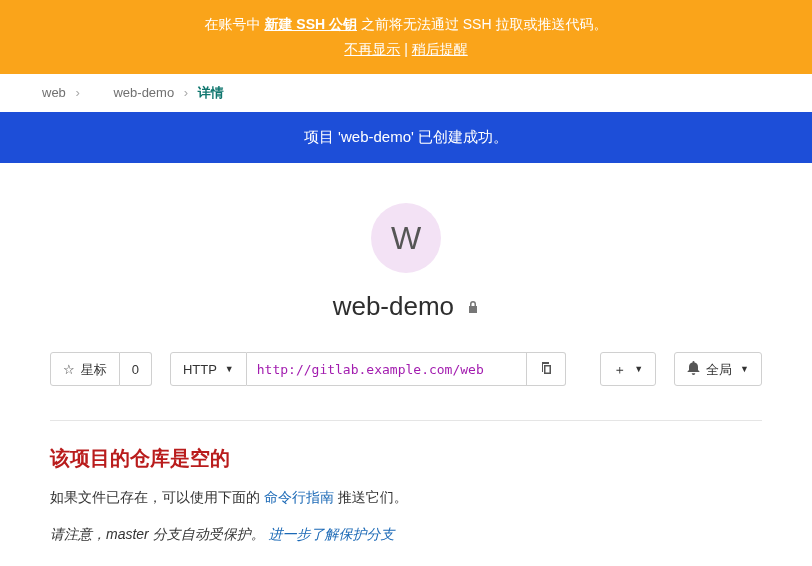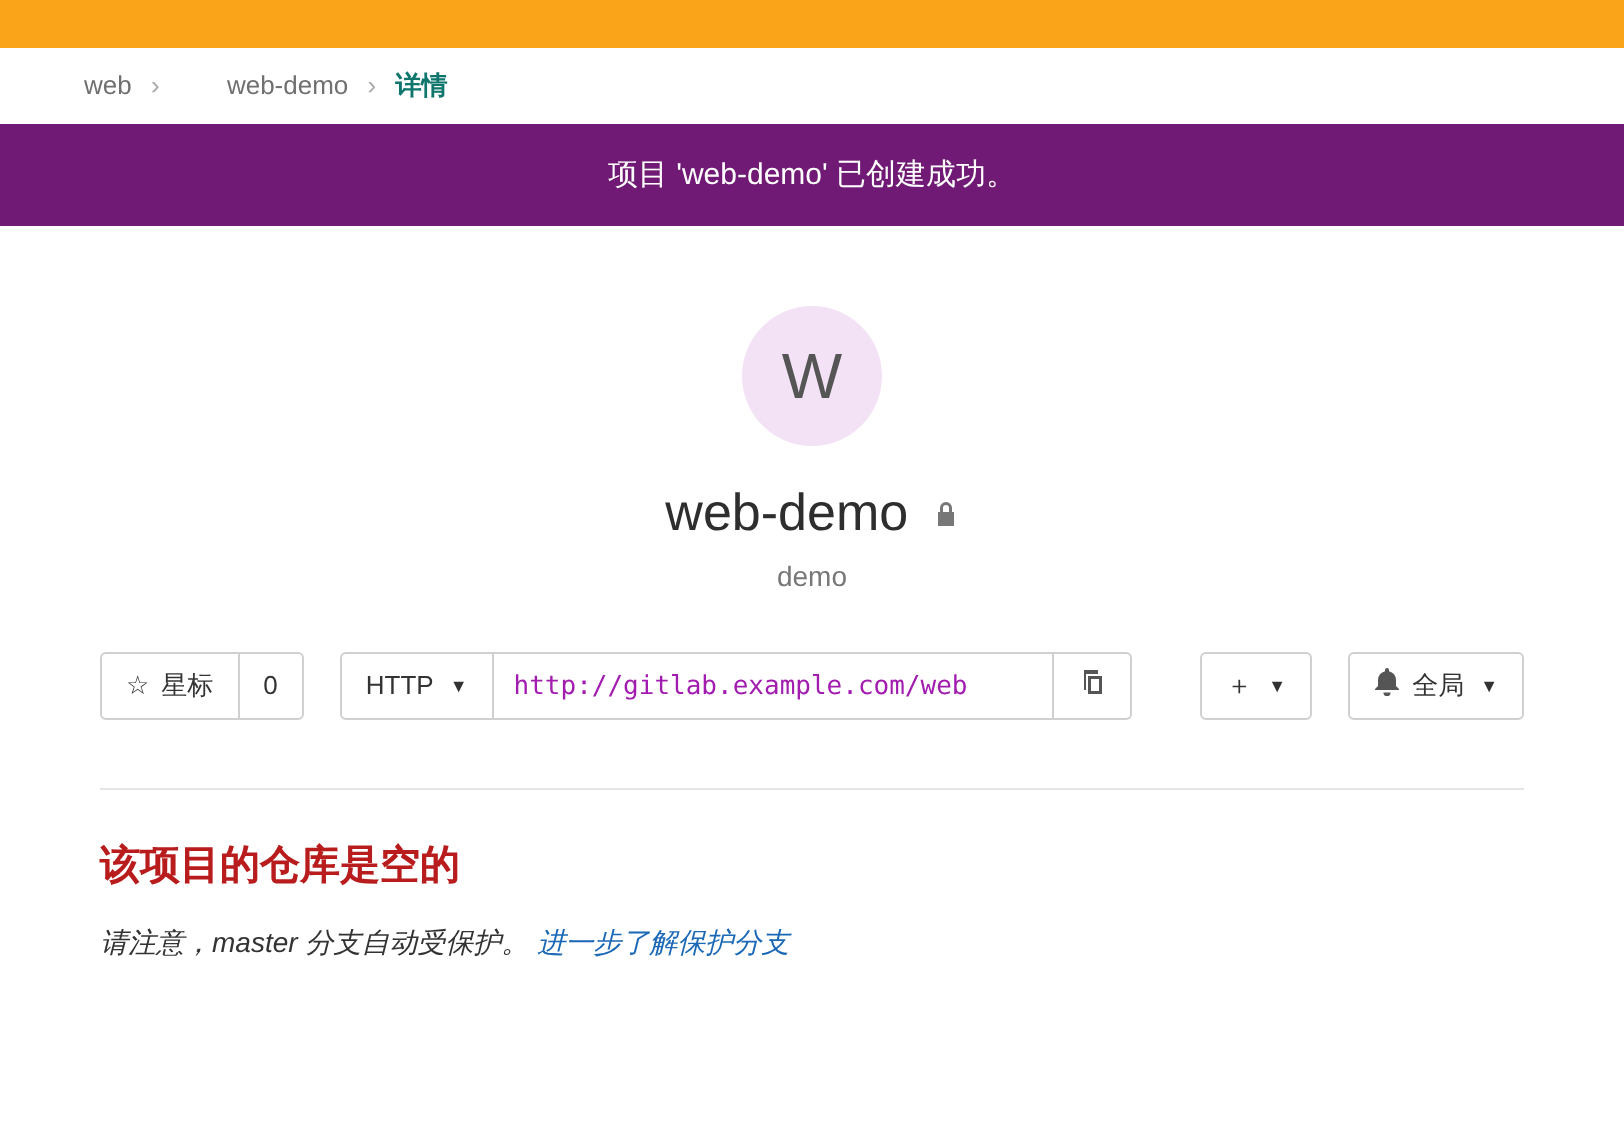--- a/index.html
+++ b/index.html
@@ -7,21 +7,21 @@
 
   .ssh-banner { background: #faa41a; color: #fff; text-align: center; padding: 12px 10px; line-height: 1.8; }
   .ssh-banner .bold-link { font-weight: bold; text-decoration: underline; color: #fff; cursor: pointer; }
   .ssh-banner .sub-link { text-decoration: underline; color: #fff; cursor: pointer; }
 
   .breadcrumb { padding: 10px 18px; font-size: 13px; color: #707070; }
   .breadcrumb .crumb { cursor: pointer; margin-left: 24px; }
   .breadcrumb .sep { margin: 0 6px; color: #aaa; }
   .breadcrumb .current { color: #0f766e; font-weight: 600; }
 
-  .flash-success { background: #701a75; color: #fff; text-align: center; padding: 16px 10px; font-size: 15px; }
+  .flash-success { background: #1d4ed8; color: #fff; text-align: center; padding: 16px 10px; font-size: 15px; }
 
   .project-header { text-align: center; padding: 40px 20px 20px; }
   .avatar { width: 70px; height: 70px; border-radius: 50%; background: #f3e2f5; display: inline-flex; align-items: center; justify-content: center; font-size: 32px; color: #555; }
   .proj-name { margin-top: 18px; font-size: 26px; font-weight: 400; color: #2e2e2e; }
   .priv-icon { font-size: 14px; margin-left: 6px; color: #777; vertical-align: middle; }
   .proj-desc { margin-top: 8px; color: #777; font-size: 14px; }
 
   .actions-row { display: flex; align-items: center; gap: 0; padding: 10px 50px 24px; }
   .btn { border: 1px solid #d0d0d0; background: #fff; padding: 7px 12px; font-size: 13px; color: #333; display: inline-flex; align-items: center; gap: 6px; cursor: pointer; line-height: 1.2; height: 34px; }
   .btn.first { border-radius: 3px 0 0 3px; }
@@ -36,20 +36,28 @@
   .empty-section hr { border: none; border-top: 1px solid #e5e5e5; margin-bottom: 24px; }
   .empty-section h3 { font-size: 20px; font-weight: 700; color: #b91c1c; margin-bottom: 14px; }
   .empty-section p { font-size: 14px; color: #333; margin-bottom: 14px; line-height: 1.6; }
   .empty-section .note { font-style: italic; }
   .empty-section .link { color: #1b69b6; cursor: pointer; }
 </style>
 </head>
 <body>
 
 <div class="ssh-banner">
+  <div>
+    <span>在账号中</span>
+    <span class="bold-link">新建 SSH 公钥</span>
+    <span>之前将无法通过 SSH 拉取或推送代码。</span>
+  </div>
+  <div>
+    <span class="sub-link">不再显示</span><span> | </span><span class="sub-link">稍后提醒</span>
+  </div>
 </div>
 
 <div class="breadcrumb">
   <span class="crumb">web</span>
   <span class="sep">›</span>
   <span class="crumb">web-demo</span>
   <span class="sep">›</span>
   <span class="current">详情</span>
 </div>
 
@@ -62,21 +70,20 @@
     <span>W</span>
   </div>
   <div class="proj-name">
     <span>web-demo</span>
     <span class="priv-icon">
       <svg width="12" height="14" viewBox="0 0 12 14">
           <path fill="#777" d="M9 6V4a3 3 0 0 0-6 0v2H2v7h8V6H9zM4.5 4a1.5 1.5 0 1 1 3 0v2h-3V4z"></path>
         </svg>
     </span>
   </div>
-  <div class="proj-desc">demo</div>
 </div>
 
 <div class="actions-row">
   <button class="btn first">
     <span>☆</span>
     <span>星标</span>
   </button>
   <button class="btn last">
     <span>0</span>
   </button>
@@ -112,18 +119,23 @@
         </svg>
     </span>
     <span>全局</span>
     <span class="caret">▼</span>
   </button>
 </div>
 
 <div class="empty-section">
   <hr>
   <h3>该项目的仓库是空的</h3>
+  <p>
+    <span>如果文件已存在，可以使用下面的</span>
+    <span class="link">命令行指南</span>
+    <span>推送它们。</span>
+  </p>
   <p class="note">
     <span>请注意，master 分支自动受保护。</span>
     <span class="link">进一步了解保护分支</span>
   </p>
 
 </div>
 
 </body></html>

